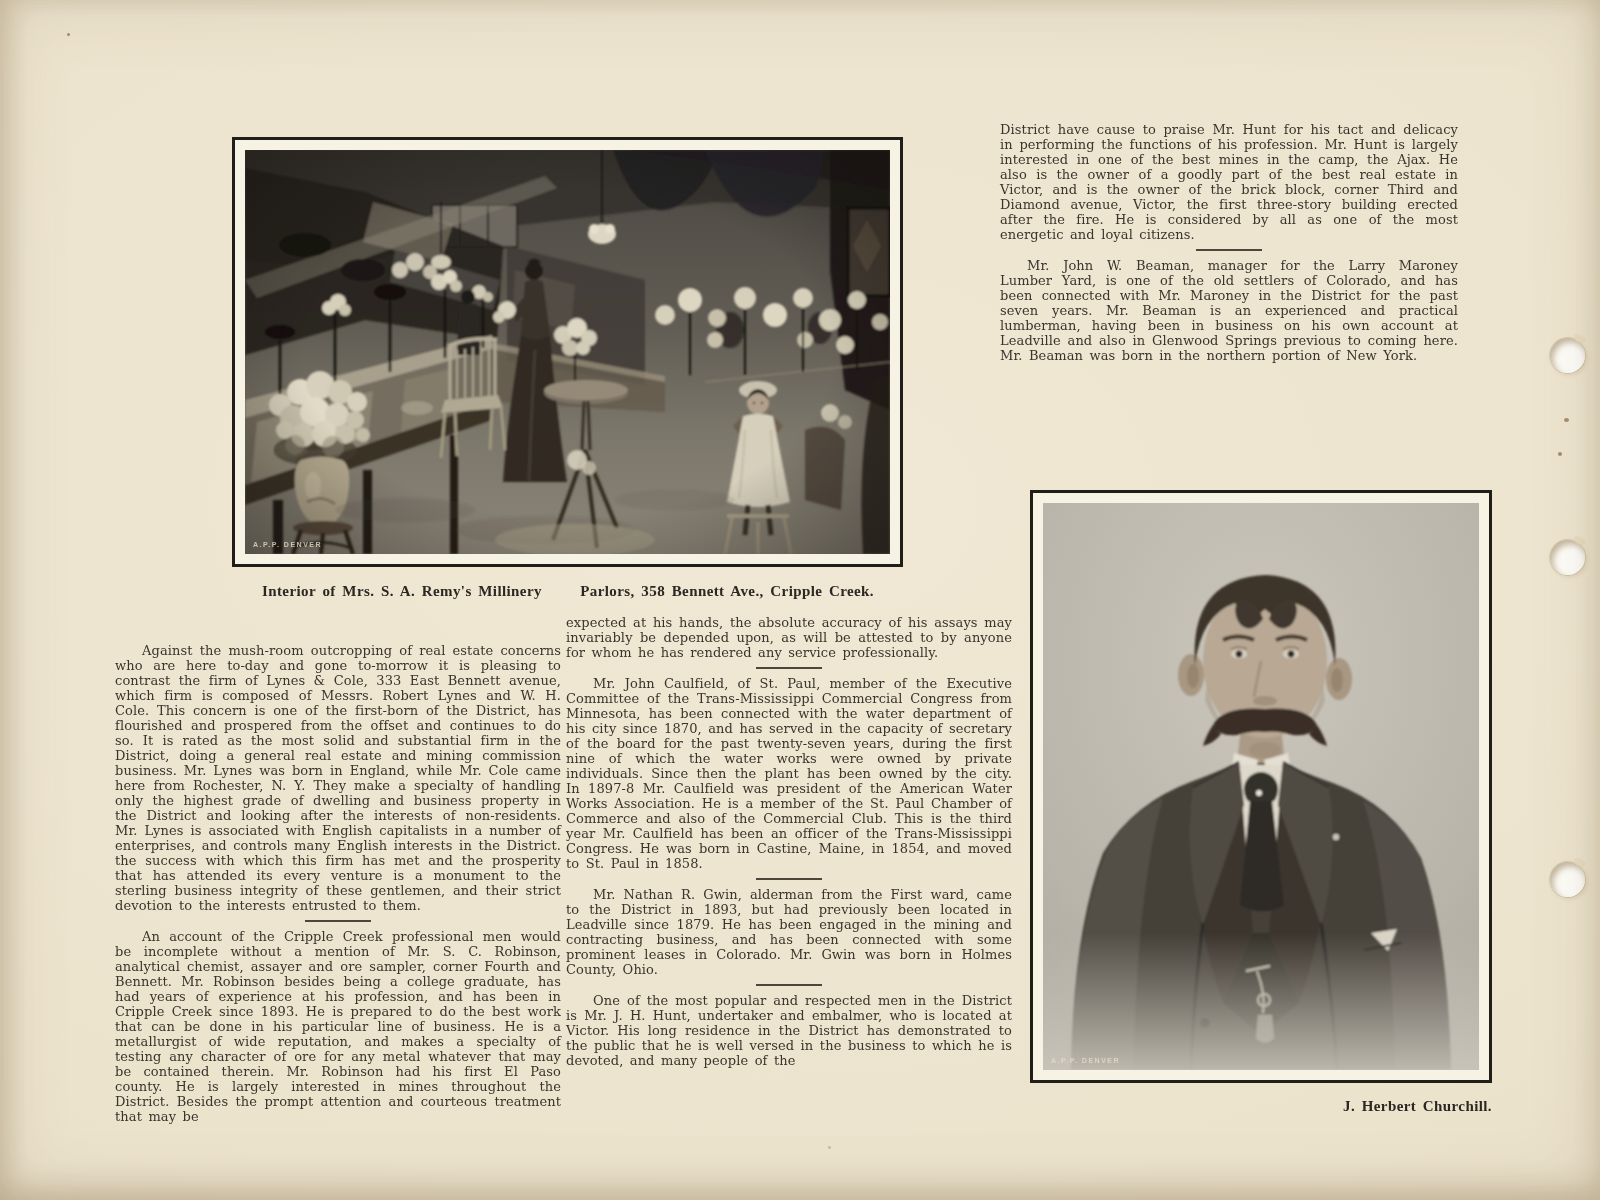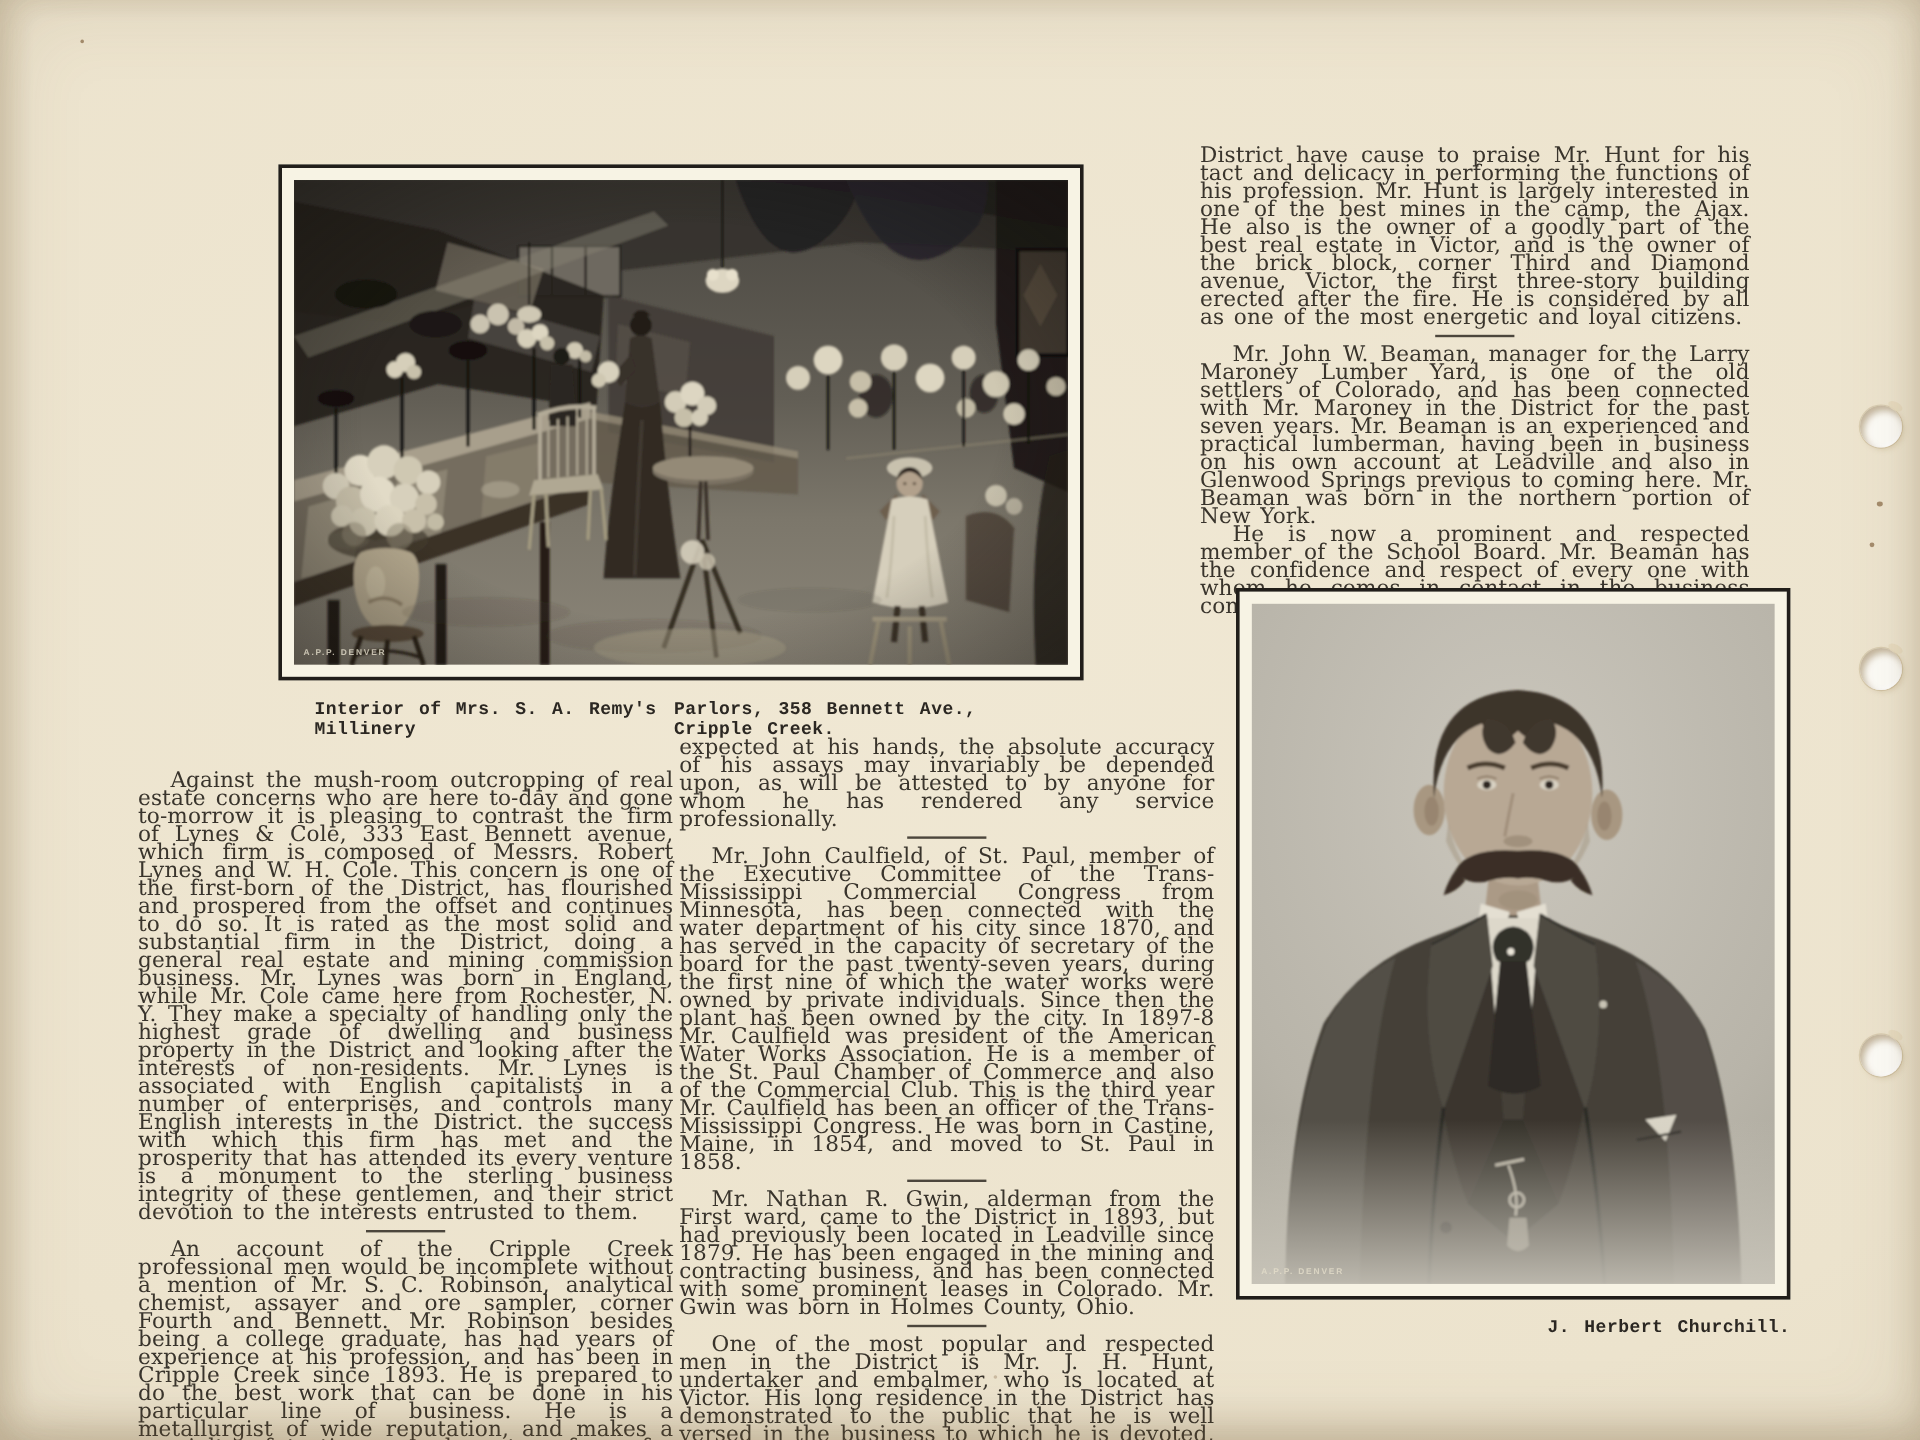--- a/index.html
+++ b/index.html
@@ -12,26 +12,26 @@
   .vignette{position:absolute;inset:0;pointer-events:none;
     box-shadow:inset 0 0 70px rgba(120,95,60,.16), inset 0 -12px 30px rgba(110,85,50,.22), inset 10px 0 25px rgba(120,95,60,.10);}
   
   .photo-frame{position:absolute;box-sizing:border-box;border:3px solid #211e1a;background:#f7f3e4;padding:10px;}
   .photo-frame svg{display:block;width:100%;height:100%;}
   .credit{position:absolute;left:18px;bottom:16px;font:600 7px "Liberation Sans",sans-serif;
     color:rgba(228,221,203,.8);letter-spacing:1.5px;}
   .frame-shop{left:232px;top:137px;width:671px;height:430px;}
   .frame-portrait{left:1030px;top:490px;width:462px;height:593px;}
   
-  .caption{position:absolute;font-family:Liberation Mono, monospace;font-weight:bold;
+  .caption{position:absolute;font-family:Liberation Serif, serif;font-weight:bold;
     font-size:15px;color:#2b2722;letter-spacing:.4px;word-spacing:2.5px;}
   .cap-shop{left:262px;top:583px;width:612px;display:flex;justify-content:space-between;}
   .cap-portrait{left:1030px;top:1098px;width:462px;text-align:right;}
   
-  .col{position:absolute;font-size:18px;line-height:15px;color:#39342c;text-align:justify;
+  .col{position:absolute;font-size:13px;line-height:15px;color:#39342c;text-align:justify;
     word-spacing:2.2px;letter-spacing:.1px;}
   .col p{margin:0;}
   .col p.indent{text-indent:27px;}
   .col-left{left:115px;top:615px;width:446px;margin-top:28px;}
   .col-mid{left:566px;top:615px;width:446px;}
   .col-right{left:1000px;top:122px;width:458px;}
   .rule{width:66px;border:0;border-top:2px solid #4c463c;margin:7px auto;}
   
   .hole{position:absolute;width:35px;height:35px;border-radius:50%;background:#fdfcf7;
     box-shadow:inset 3px 4px 6px rgba(148,122,80,.55), inset -1px -2px 3px rgba(255,255,255,.9),
@@ -255,21 +255,20 @@
     <hr class="rule">
     <p class="indent">Mr. Nathan R. Gwin, alderman from the First ward, came to the District in 1893, but had previously been located in Leadville since 1879.  He has been engaged in the mining and contracting business, and has been connected with some prominent leases in Colorado.  Mr. Gwin was born in Holmes County, Ohio.</p>
     <hr class="rule">
     <p class="indent">One of the most popular and respected men in the District is Mr. J. H. Hunt, undertaker and embalmer, who is located at Victor.  His long residence in the District has demonstrated to the public that he is well versed in the business to which he is devoted, and many people of the</p>
   </div>
 
   <div class="col col-right">
     <p class="runon">District have cause to praise Mr. Hunt for his tact and delicacy in performing the functions of his profession.  Mr. Hunt is largely interested in one of the best mines in the camp, the Ajax.  He also is the owner of a goodly part of the best real estate in Victor, and is the owner of the brick block, corner Third and Diamond avenue, Victor, the first three-story building erected after the fire.  He is considered by all as one of the most energetic and loyal citizens.</p>
     <hr class="rule">
     <p class="indent">Mr. John W. Beaman, manager for the Larry Maroney Lumber Yard, is one of the old settlers of Colorado, and has been connected with Mr. Maroney in the District for the past seven years.  Mr. Beaman is an experienced and practical lumberman, having been in business on his own account at Leadville and also in Glenwood Springs previous to coming here.  Mr. Beaman was born in the northern portion of New York.</p>
-    <p class="indent">He is now a prominent and respected member of the School Board.  Mr. Beaman has the confidence and respect of every one with whom he comes in contact in the business community of the District.</p>
   </div>
 
   <figure class="photo-frame frame-portrait" style="margin:0">
     <svg viewBox="0 0 436 567" preserveAspectRatio="none">
       <defs>
         <radialGradient id="pbg" cx=".5" cy=".28" r="1">
           <stop offset="0" stop-color="#cac6bc"></stop>
             <stop offset=".6" stop-color="#b8b4a9"></stop>
           <stop offset="1" stop-color="#a3a094"></stop>
         </radialGradient>

